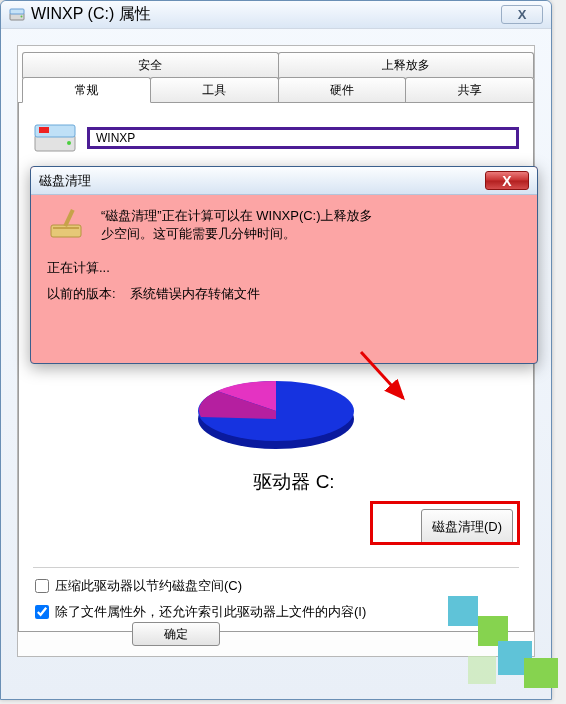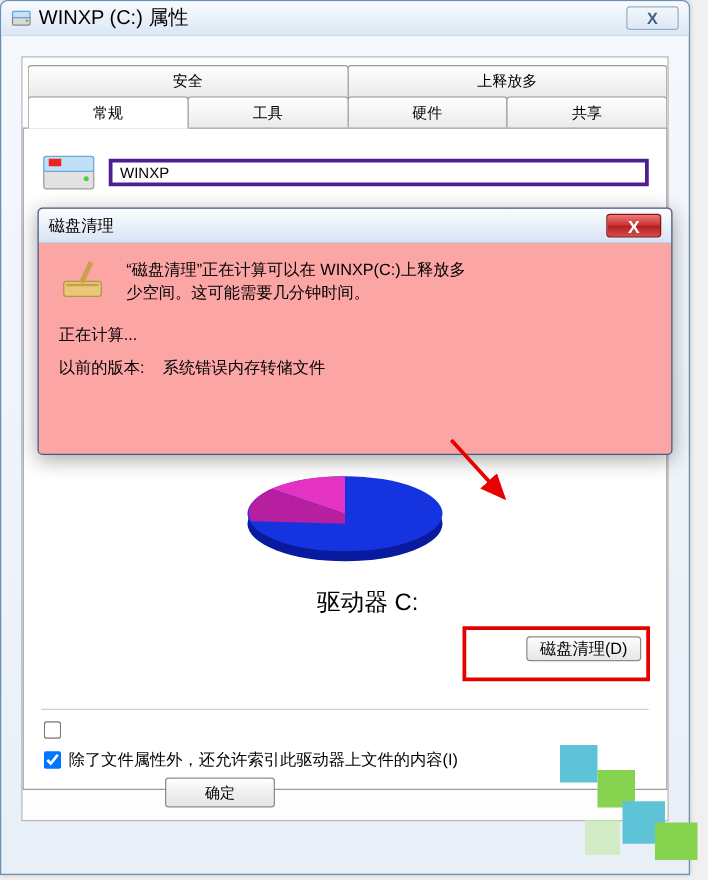--- a/index.html
+++ b/index.html
@@ -25,21 +25,21 @@
 .tab-body { border: 1px solid #9c9c9c; margin: -1px 0px 0 0px; height: 530px; background: #fff; position: relative; padding: 14px; }
 
 .drive-row { display: flex; align-items: center; gap: 10px; padding: 4px 0 14px; }
 .drive-icon { width: 44px; height: 34px; }
 .drive-name-input { flex: 1; height: 22px; border: 3px solid #4c1d95; padding: 0 6px; font-size: 12px; background: #fff; }
 
 
 .pie-area { display:flex; flex-direction:column; align-items:center; margin-top: 200px; }
 .pie-label { margin-top: 10px; font-size: 19px; color:#000;margin-left:36px; }
 
-.disk-cleanup-btn { position: absolute; right: 20px; top: 406px; height: 20px; padding: 0 10px; border: 1px solid #8c8c8c; background: linear-gradient(#fdfdfd,#e6e6e6); font-size: 13px; border-radius: 3px; cursor:pointer; }
+.disk-cleanup-btn { position: absolute; right: 20px; top: 406px; height: 36px; padding: 0 10px; border: 1px solid #8c8c8c; background: linear-gradient(#fdfdfd,#e6e6e6); font-size: 13px; border-radius: 3px; cursor:pointer; }
 .highlight-box { position:absolute; right:13px; top:398px; width:150px; height:44px; border:3px solid #e60000; pointer-events:none; }
 
 .divider { border: none; border-top: 1px solid #d0d0d0; margin: 14px 0; }
 
 .checkbox-row { display: flex; align-items: center; gap: 6px; margin: 8px 0 0 2px; font-size: 13px; }
 .checkbox-row input { width: 14px; height: 14px; }
 
 
 .bottom-buttons { position:absolute; bottom: 10px; left: 0; right: 0; display:flex; justify-content:center; gap: 12px; }
 .btn { height: 24px; min-width: 88px; border: 1px solid #8c8c8c; background: linear-gradient(#fdfdfd,#e3e3e3); border-radius: 3px; font-size: 12px; cursor:pointer; }
@@ -120,20 +120,21 @@
         </div>
 
         <button class="disk-cleanup-btn">磁盘清理(D)</button>
         <div class="highlight-box"></div>
 
         <hr class="divider" style="position:absolute;left:14px;right:14px;top:450px">
 
         <div style="position:absolute;left:14px;top:466px;right:14px">
           <label class="checkbox-row">
             <input type="checkbox" style="">
+            <span>压缩此驱动器以节约磁盘空间(C)</span>
           </label>
           <label class="checkbox-row">
             <input type="checkbox" checked="" style="">
             <span>除了文件属性外，还允许索引此驱动器上文件的内容(I)</span>
           </label>
         </div>
       </div>
 
       <div class="bottom-buttons">
         <button class="btn">确定</button>

